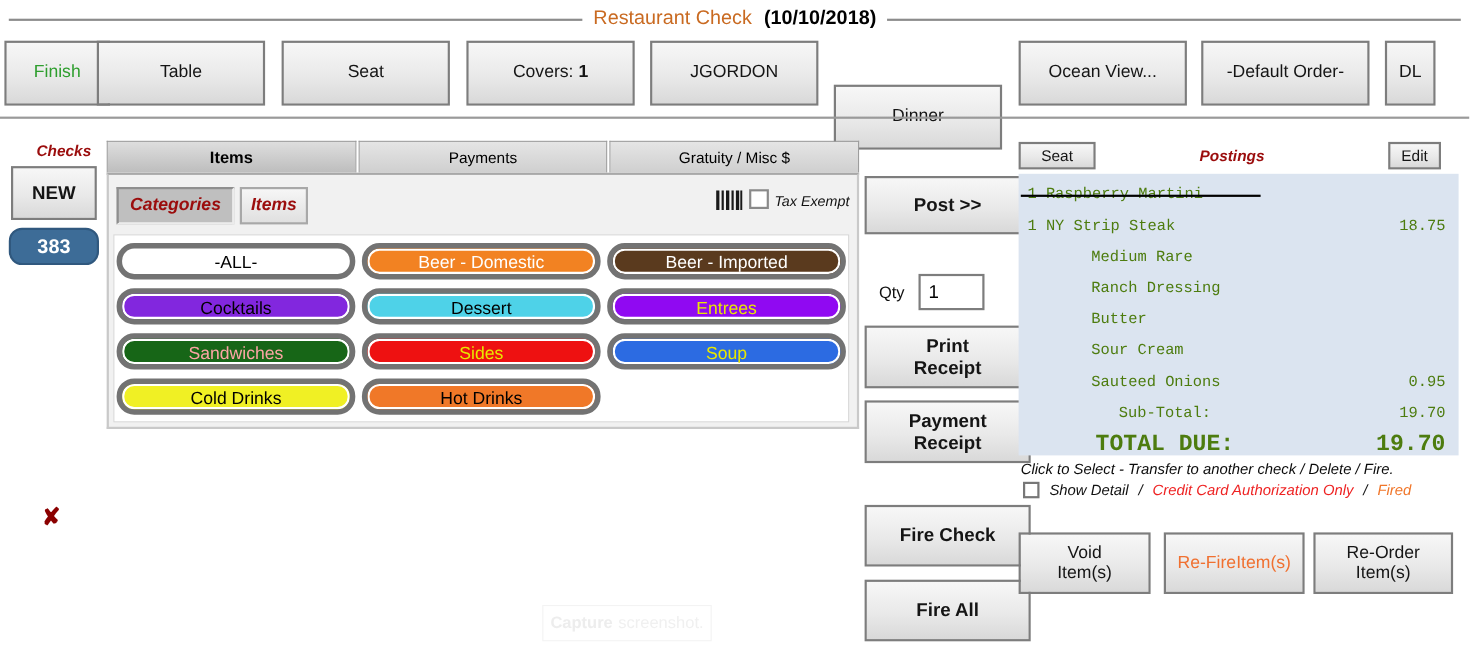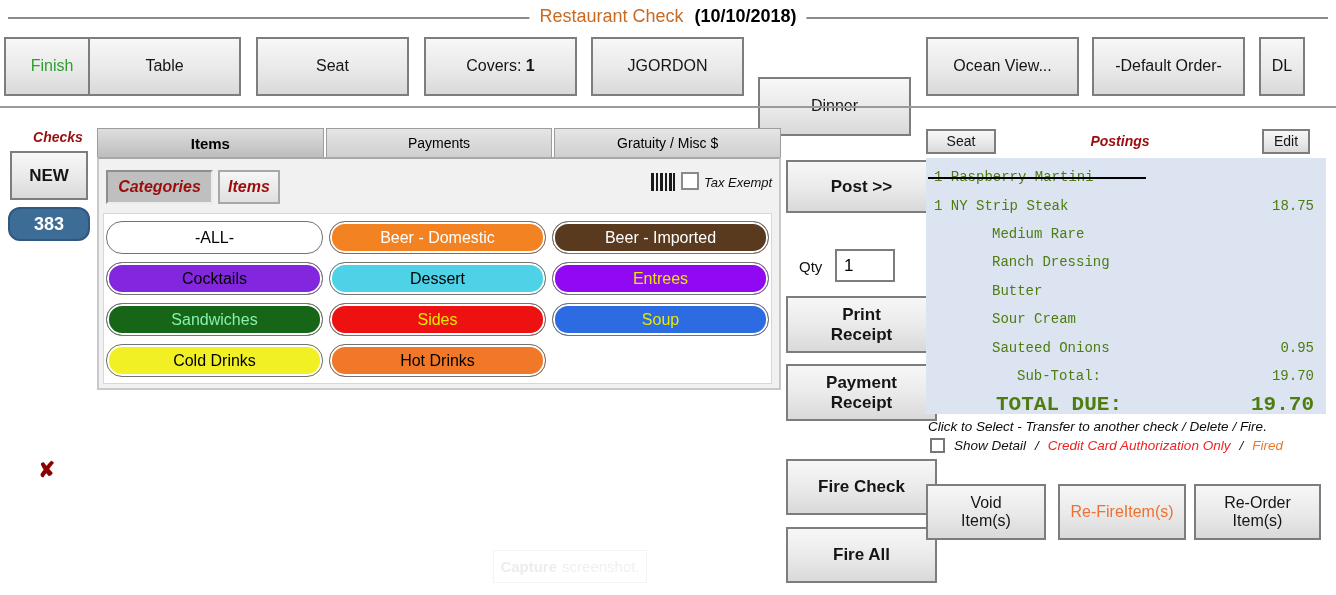--- a/index.html
+++ b/index.html
@@ -65,21 +65,21 @@
   .barcode { position:absolute; left:552px; top:14px; }
   .taxbox { position:absolute; left:582px; top:13px; width:18px; height:18px;
     background:#fff; border:2px solid #8a8a8a; cursor:pointer; }
   .taxlabel { position:absolute; left:605px; top:16px; font-style:italic; font-size:13px; }
   .grid-box {
     position:absolute; left:4px; top:54px; width:669px; height:171px;
     background:#fff; border:1px solid #d7d7d7;
   }
   .cat-grid { display:grid; grid-template-columns:repeat(3,217px); gap:8px 6px; padding:7px 0 0 2px; }
   .cat-btn {
-    height:33px; border-radius:16px; border:1px solid #737373;
+    height:33px; border-radius:16px; border:5px solid #737373;
     box-shadow:inset 0 0 0 2px #ffffff; font-family:inherit; font-size:16px;
     cursor:pointer; text-align:center; line-height:27px;
   }
 
   
   .mid-btn { position:absolute; left:786px; width:151px; font-size:17px; font-weight:bold; }
   .qty-label { position:absolute; left:799px; top:258px; font-size:15px; }
   .qty-input { position:absolute; left:835px; top:249px; width:60px; height:33px;
     border:2px solid #7d7d7d; font-size:17px; padding-left:7px;
     font-family:inherit; background:#fff; }
@@ -168,21 +168,21 @@
     <span class="taxbox"></span>
     <span class="taxlabel">Tax Exempt</span>
     <div class="grid-box">
       <div class="cat-grid">
           <button class="cat-btn" style="background: rgb(255, 255, 255); color: rgb(0, 0, 0);">-ALL-</button>
           <button class="cat-btn" style="background: rgb(242, 130, 34); color: rgb(255, 255, 255);">Beer - Domestic</button>
           <button class="cat-btn" style="background: rgb(90, 58, 30); color: rgb(255, 255, 255);">Beer - Imported</button>
           <button class="cat-btn" style="background: rgb(130, 39, 222); color: rgb(0, 0, 0);">Cocktails</button>
           <button class="cat-btn" style="background: rgb(78, 210, 232); color: rgb(0, 0, 0);">Dessert</button>
           <button class="cat-btn" style="background: rgb(144, 9, 242); color: rgb(232, 232, 0);">Entrees</button>
-          <button class="cat-btn" style="background: rgb(23, 102, 23); color: #86efac;">Sandwiches</button>
+          <button class="cat-btn" style="background: rgb(23, 102, 23); color: #fca5a5;">Sandwiches</button>
           <button class="cat-btn" style="background: rgb(238, 17, 17); color: rgb(232, 232, 0);">Sides</button>
           <button class="cat-btn" style="background: rgb(44, 107, 226); color: rgb(232, 232, 0);">Soup</button>
           <button class="cat-btn" style="background: rgb(240, 240, 36); color: rgb(0, 0, 0);">Cold Drinks</button>
           <button class="cat-btn" style="background: rgb(240, 120, 40); color: rgb(0, 0, 0);">Hot Drinks</button>
         </div>
     </div>
   </div>
 
   <button class="gbtn mid-btn" style="top:160px;height:53px;">Post &gt;&gt;</button>
   <span class="qty-label">Qty</span>

